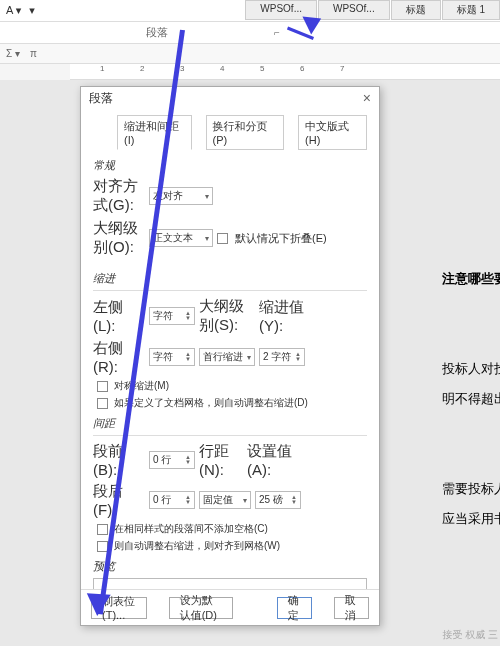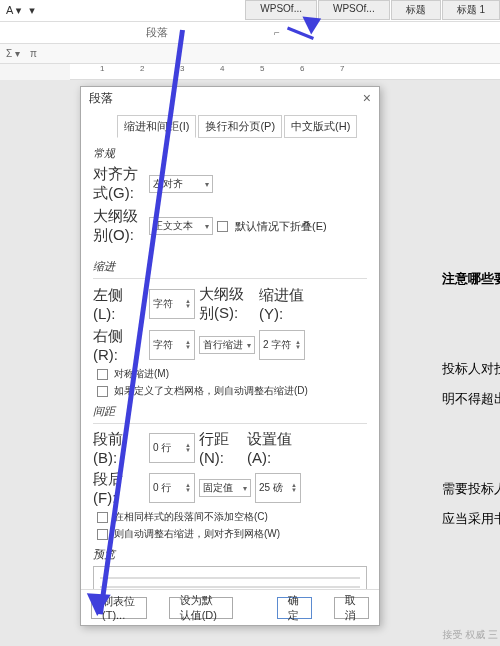--- a/index.html
+++ b/index.html
@@ -15,30 +15,30 @@
 .ruler-area { height: 16px; background: #fff; border-bottom: 1px solid #ddd; position: relative; margin-left: 70px; }
 .ruler-mark { position: absolute; top: 0; font-size: 8px; color: #666; }
 .doc-area { position: absolute; left: 0; top: 80px; right: 0; bottom: 0; background: #e8e8e8; }
 .doc-text { position: absolute; right: -20px; font-size: 13px; color: #000; white-space: nowrap; }
 .dl1 { top: 190px; font-weight: bold; } .dl2 { top: 280px; } .dl3 { top: 310px; } .dl4 { top: 400px; } .dl5 { top: 430px; }
 
 .dialog { position: absolute; left: 80px; top: 86px; width: 300px; height: 540px; background: #fff; border: 1px solid #aaa; box-shadow: 2px 2px 8px rgba(0,0,0,0.25); display: flex; flex-direction: column; }
 .dlg-title { height: 22px; display: flex; align-items: center; justify-content: space-between; padding: 0 8px; font-size: 12px; }
 .dlg-close { font-size: 14px; color: #666; cursor: pointer; }
 .dlg-body { flex: 1; padding: 6px 12px; font-size: 11px; overflow: hidden; }
-.dtab-row { display: flex; gap: 2px; margin-bottom: 8px; padding-left: 24px; }
+.dtab-row { display: flex; gap: 14px; margin-bottom: 8px; padding-left: 24px; }
 .dtab { padding: 3px 6px; background: #fff; border: 1px solid #ccc; font-size: 11px; }
 .dtab.active { border-bottom-color: #fff; }
 .section { margin: 6px 0 4px; font-size: 11px; color: #333; font-style: italic; }
 .hr { border-bottom: 1px solid #ddd; margin: 2px 0 6px; }
 .row { display: flex; align-items: center; gap: 4px; margin: 4px 0; font-size: 11px; }
 .lbl { width: 52px; text-align: left; font-size: 15px; }
 .sel { flex: 0 0 64px; height: 18px; border: 1px solid #bbb; display: flex; align-items: center; justify-content: space-between; padding: 3px 3px; background: #fff; font-size: 10px; }
 .sel .arr { font-size: 8px; color: #666; }
-.spin { width: 46px; height: 30px; border: 1px solid #bbb; display: flex; align-items: center; justify-content: space-between; padding: 0 3px; font-size: 10px; }
+.spin { width: 46px; height: 18px; border: 1px solid #bbb; display: flex; align-items: center; justify-content: space-between; padding: 0 3px; font-size: 10px; }
 .spin .arrs { font-size: 6px; color: #666; line-height: 5px; }
 .chk { width: 11px; height: 11px; border: 1px solid #888; display: inline-block; margin-right: 3px; }
 .checkline { display: flex; align-items: center; gap: 3px; margin: 3px 0 3px 4px; font-size: 10px; }
 .preview { margin-top: 4px; height: 80px; border: 1px solid #bbb; background: #fff; padding: 6px; display: flex; flex-direction: column; justify-content: space-around; }
 .pline { height: 2px; background: #ddd; }
 .dlg-foot { height: 36px; display: flex; align-items: center; justify-content: space-between; padding: 0 10px; border-top: 1px solid #ddd; gap: 22px; }
 .btn { height: 22px; padding: 0 10px; border: 1px solid #aaa; background: #fff; font-size: 11px; display: flex; align-items: center; }
 .btn.pri { border-color: #5b8bd0; }
 
 .arrow-body { position: absolute; background: #3f3fdc; transform-origin: top center; pointer-events: none; }

